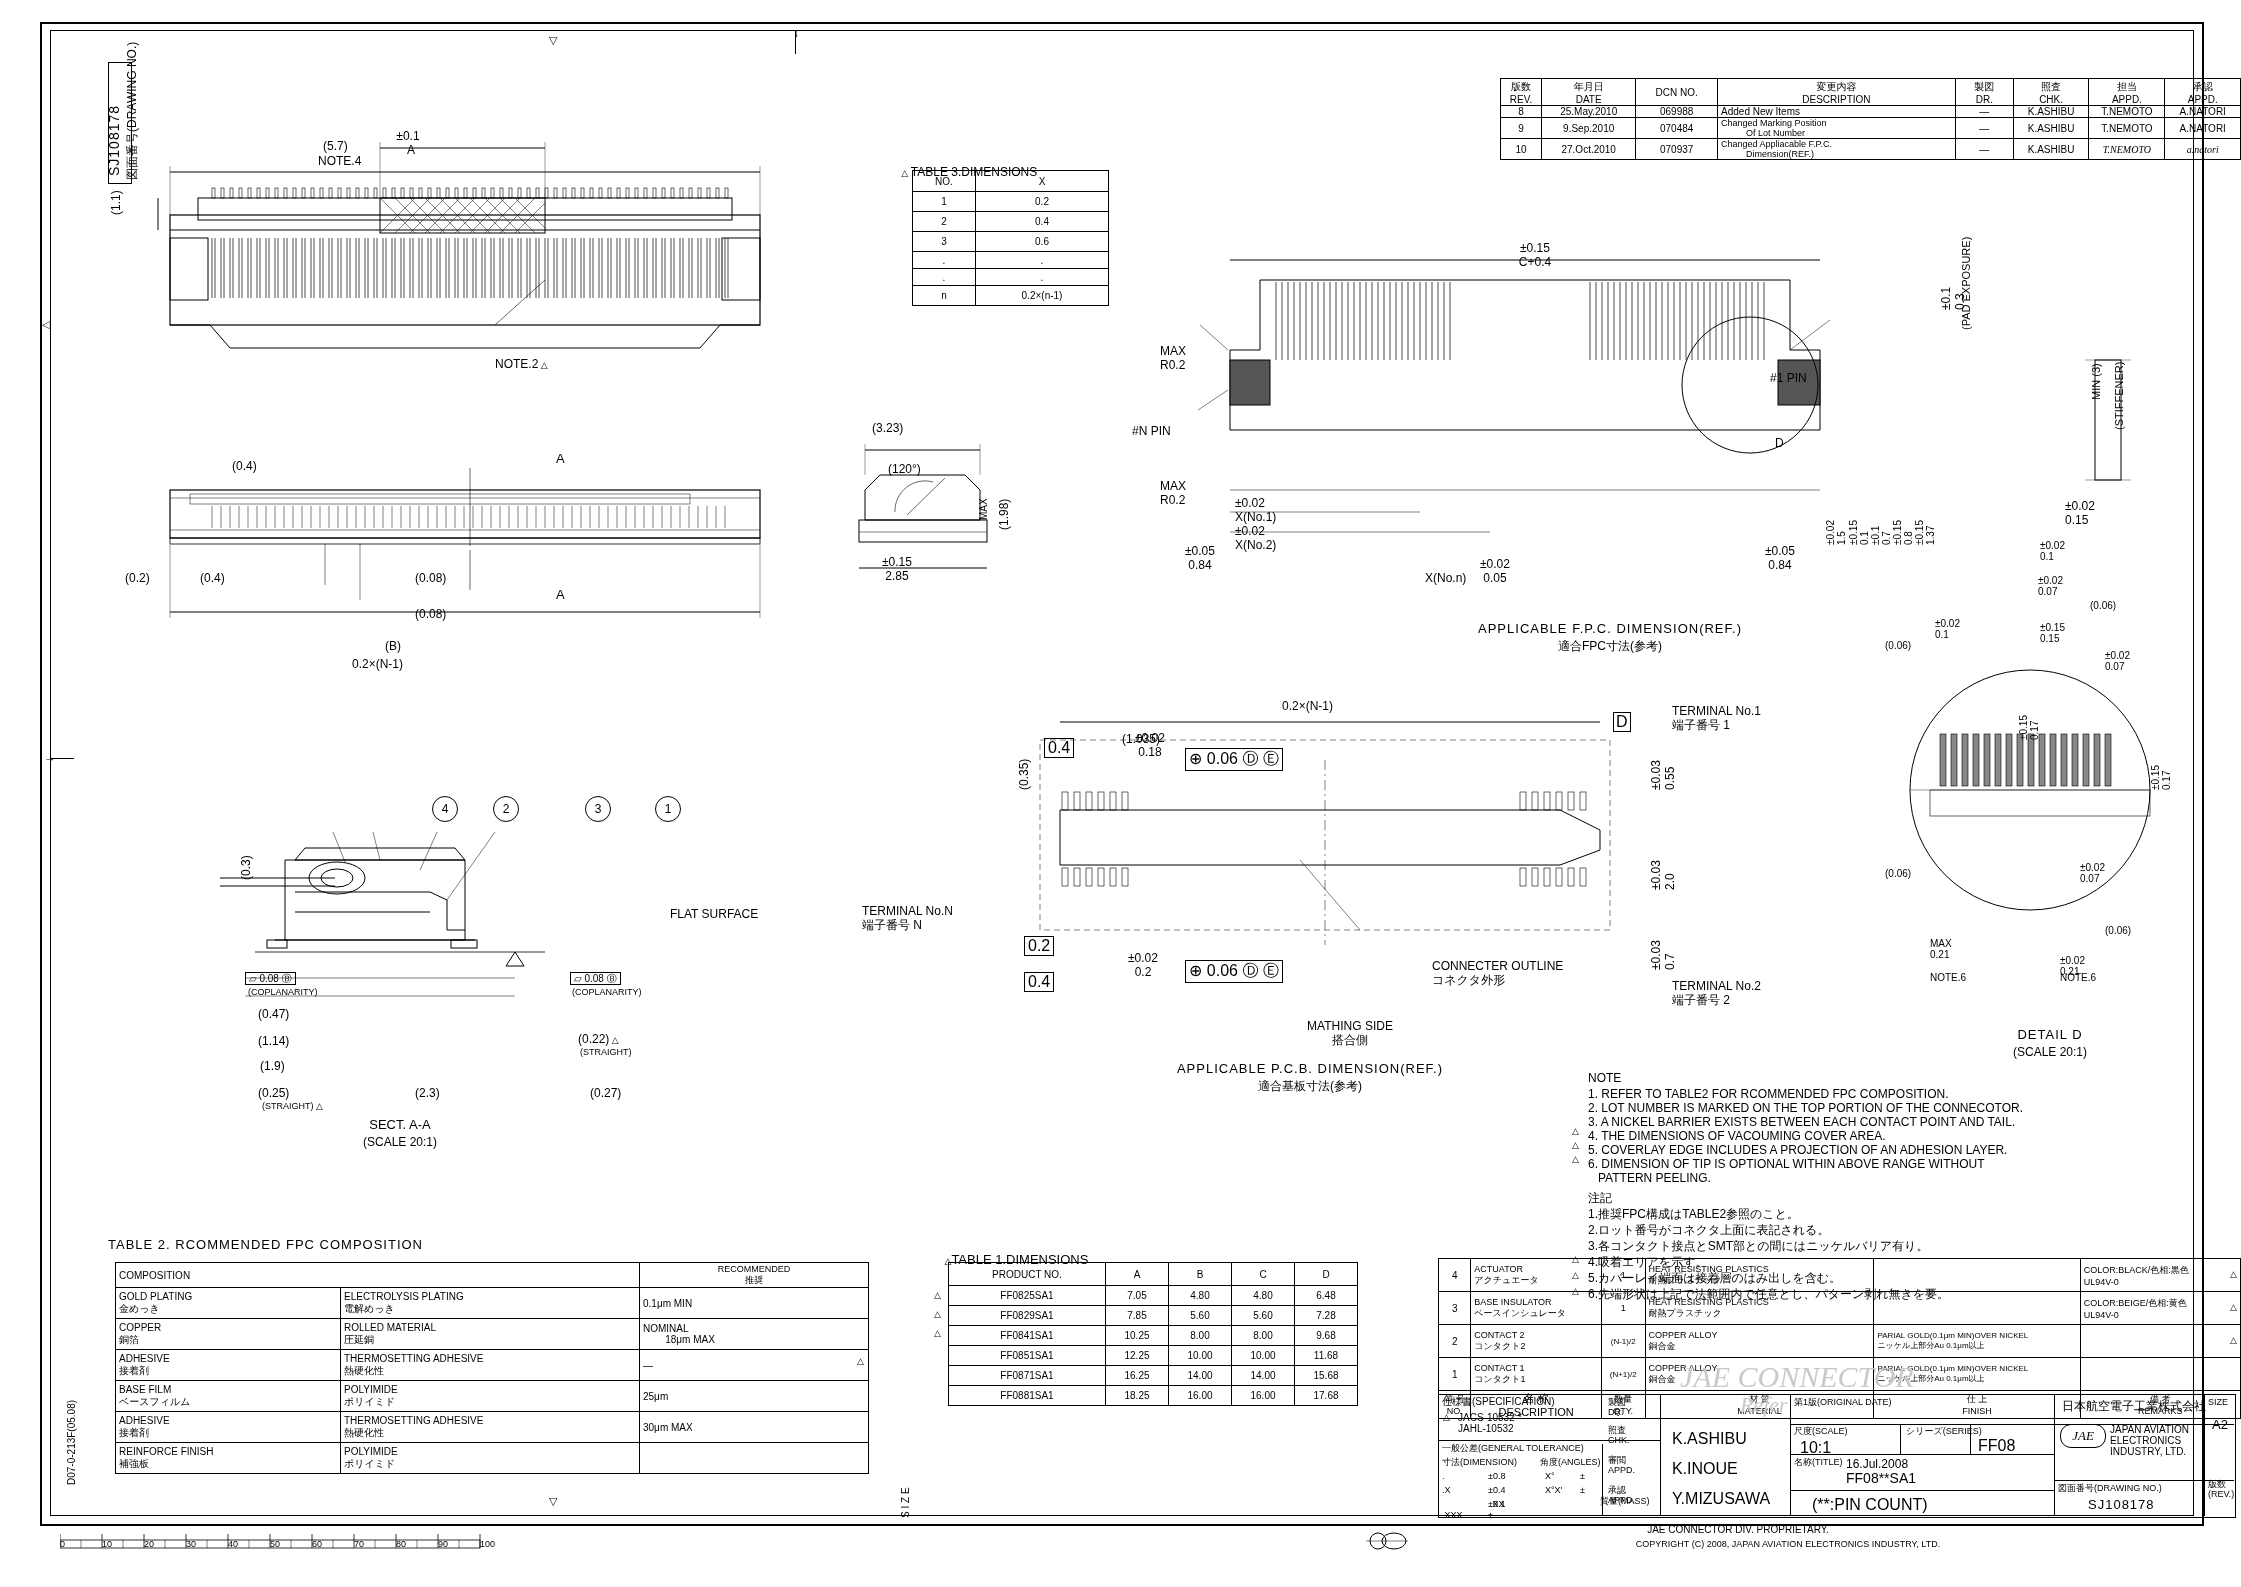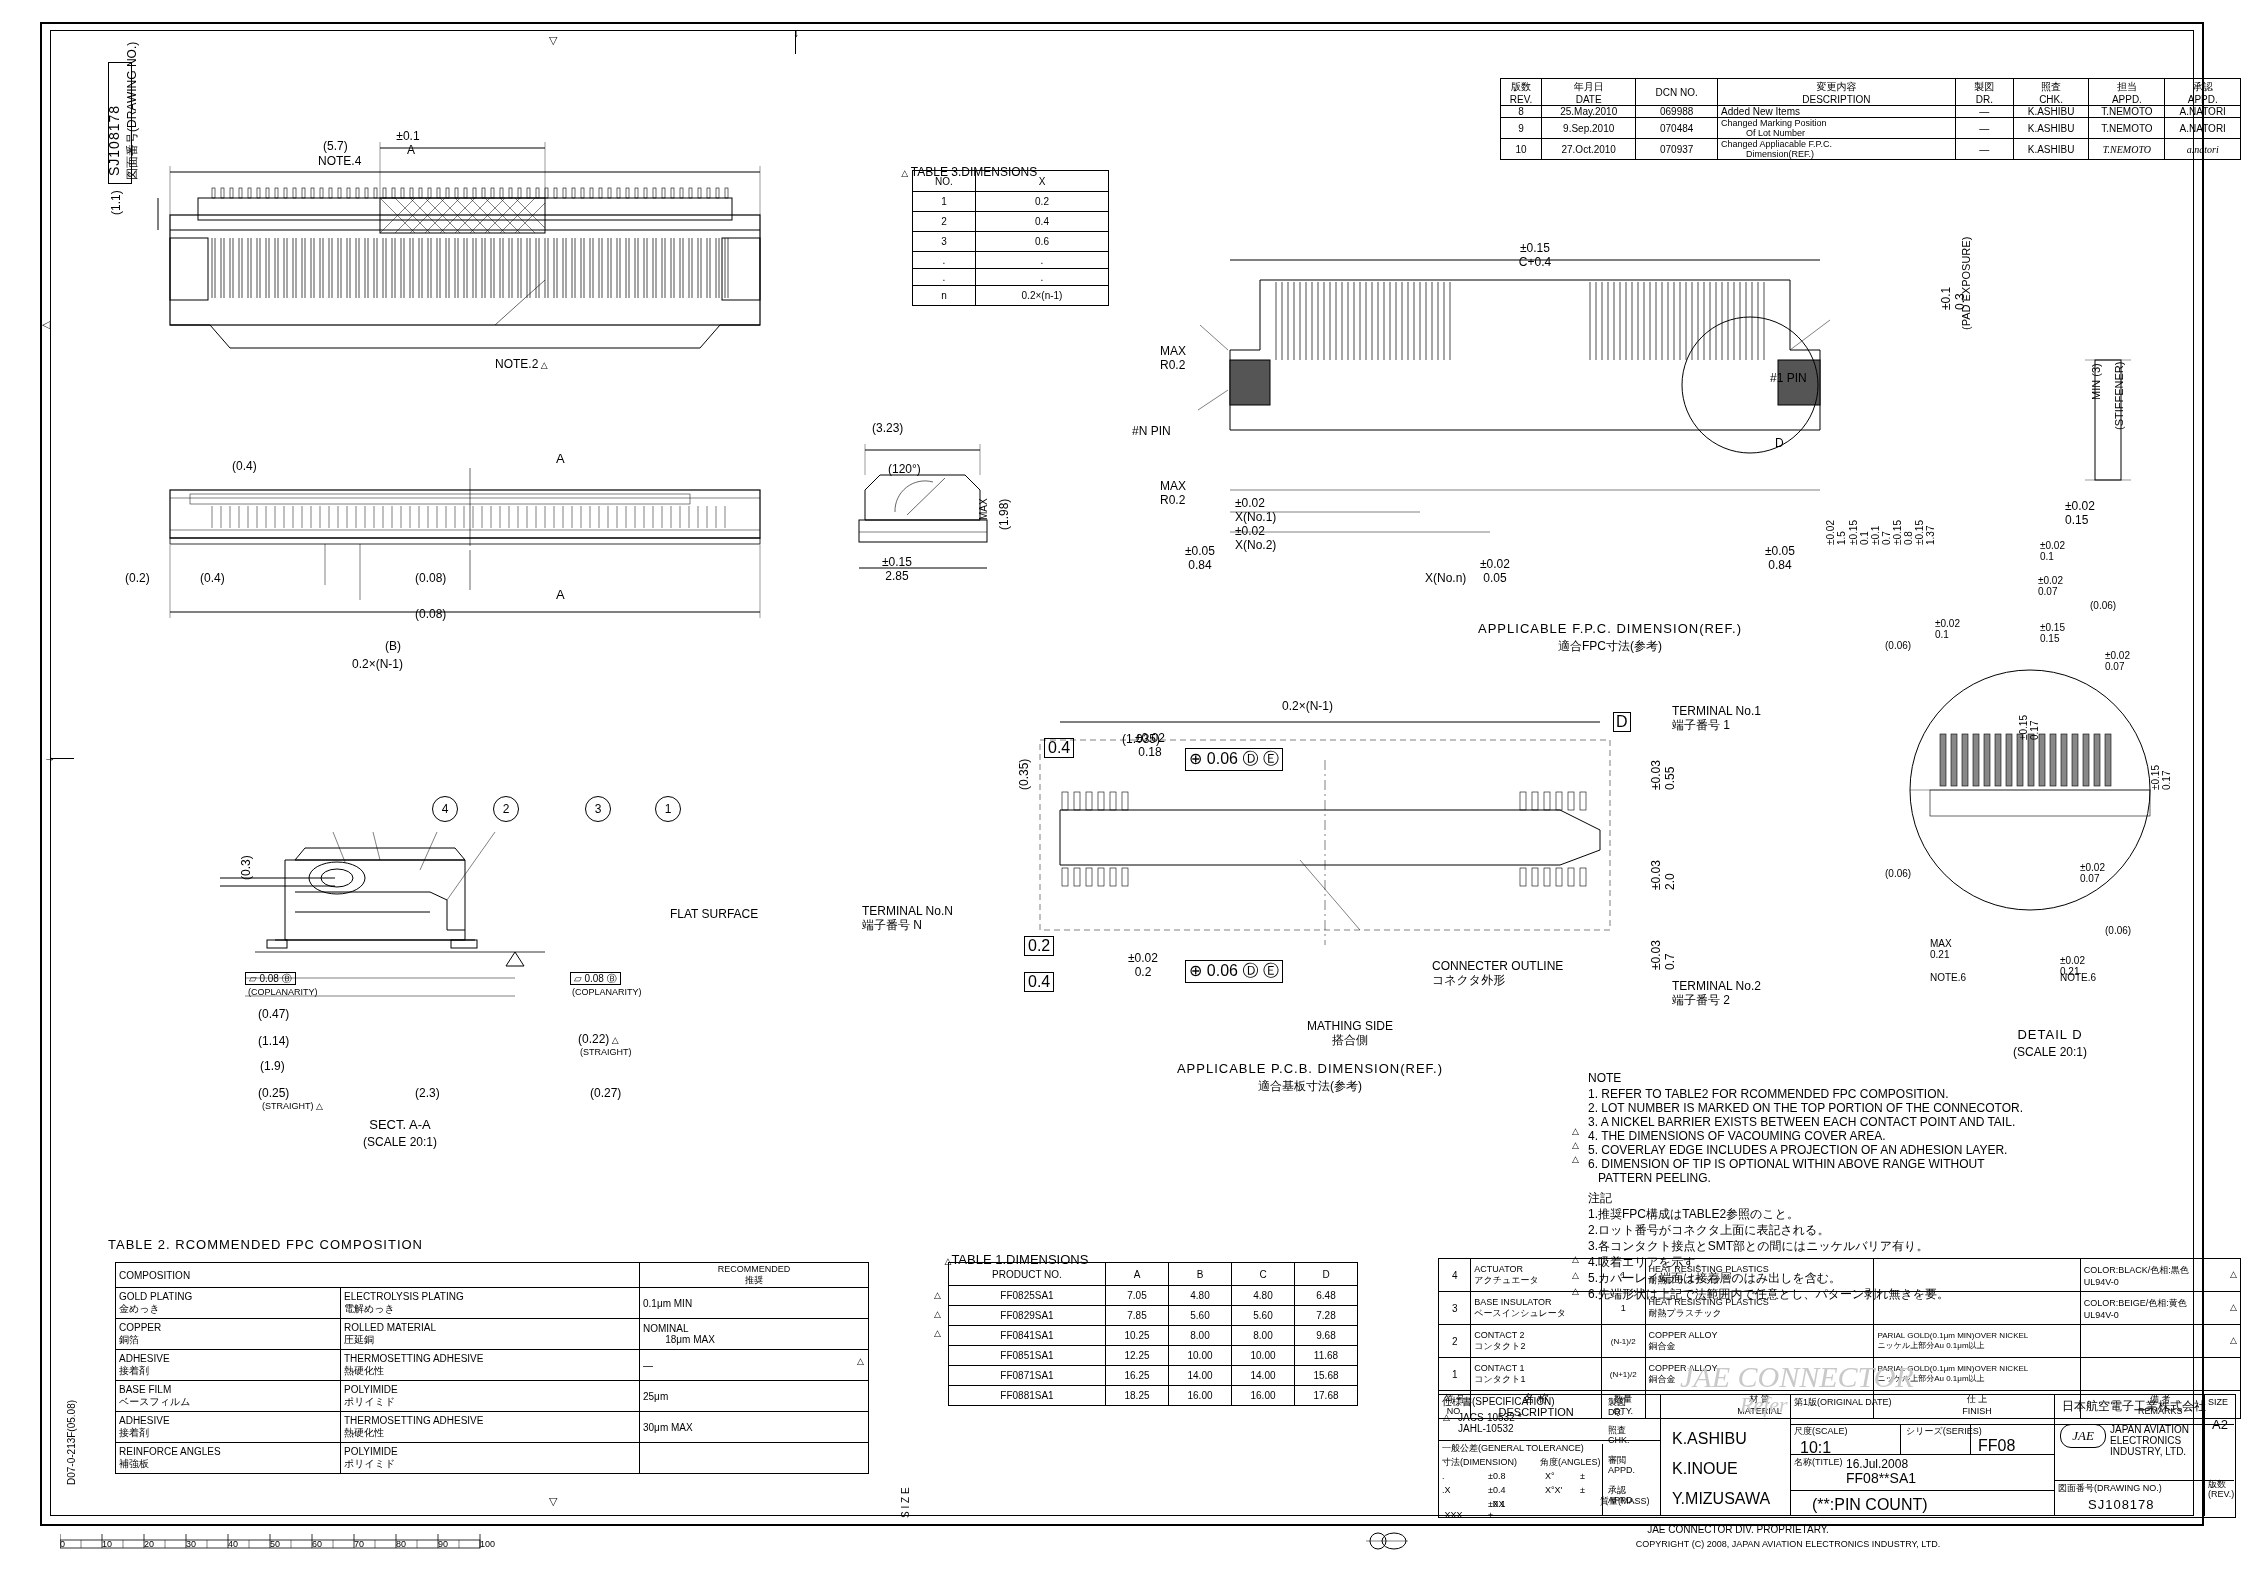--- a/index.html
+++ b/index.html
@@ -873,21 +873,21 @@
         <td style="font-size:10px">25μm</td>
       </tr>
       <tr class="lf">
         <td style="height:30px;font-size:10px">ADHESIVE
 接着剤</td>
         <td style="font-size:10px">THERMOSETTING ADHESIVE
 熱硬化性</td>
         <td style="font-size:10px">30μm MAX</td>
       </tr>
       <tr class="lf">
-        <td style="height:30px;font-size:10px">REINFORCE ANGLES
+        <td style="height:30px;font-size:10px">REINFORCE FINISH
 補強板</td>
         <td style="font-size:10px">POLYIMIDE
 ポリイミド</td>
         <td style="font-size:10px"></td>
       </tr>
     </tbody>
       </table>
   </div>
 
   <div class="abs t13" style="left:930px;top:1238px;">

